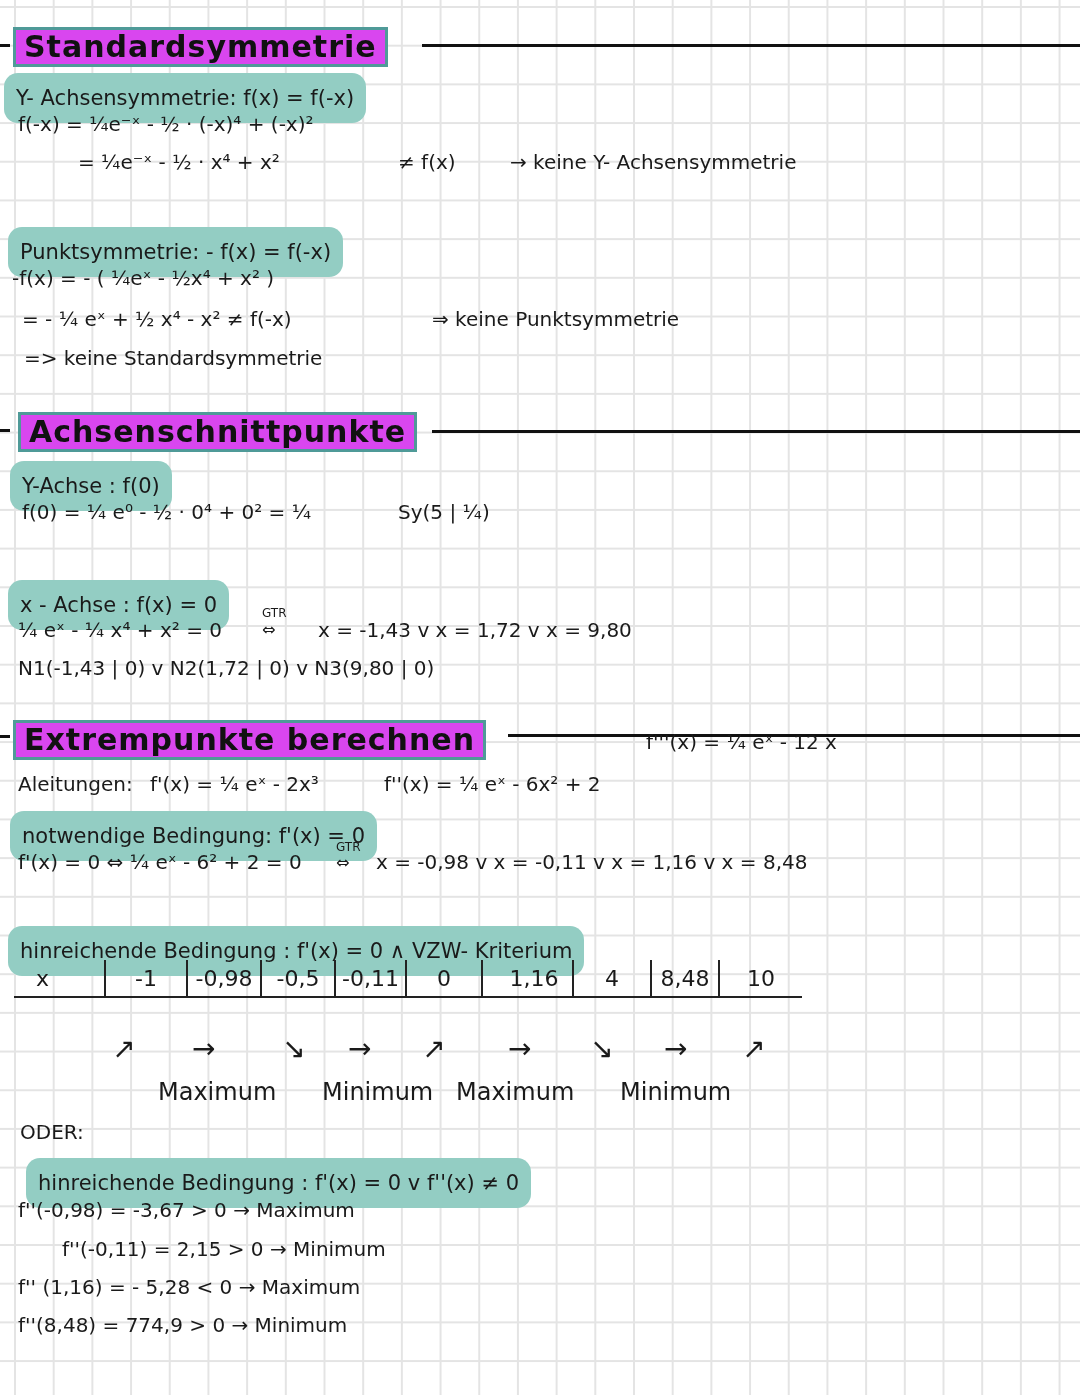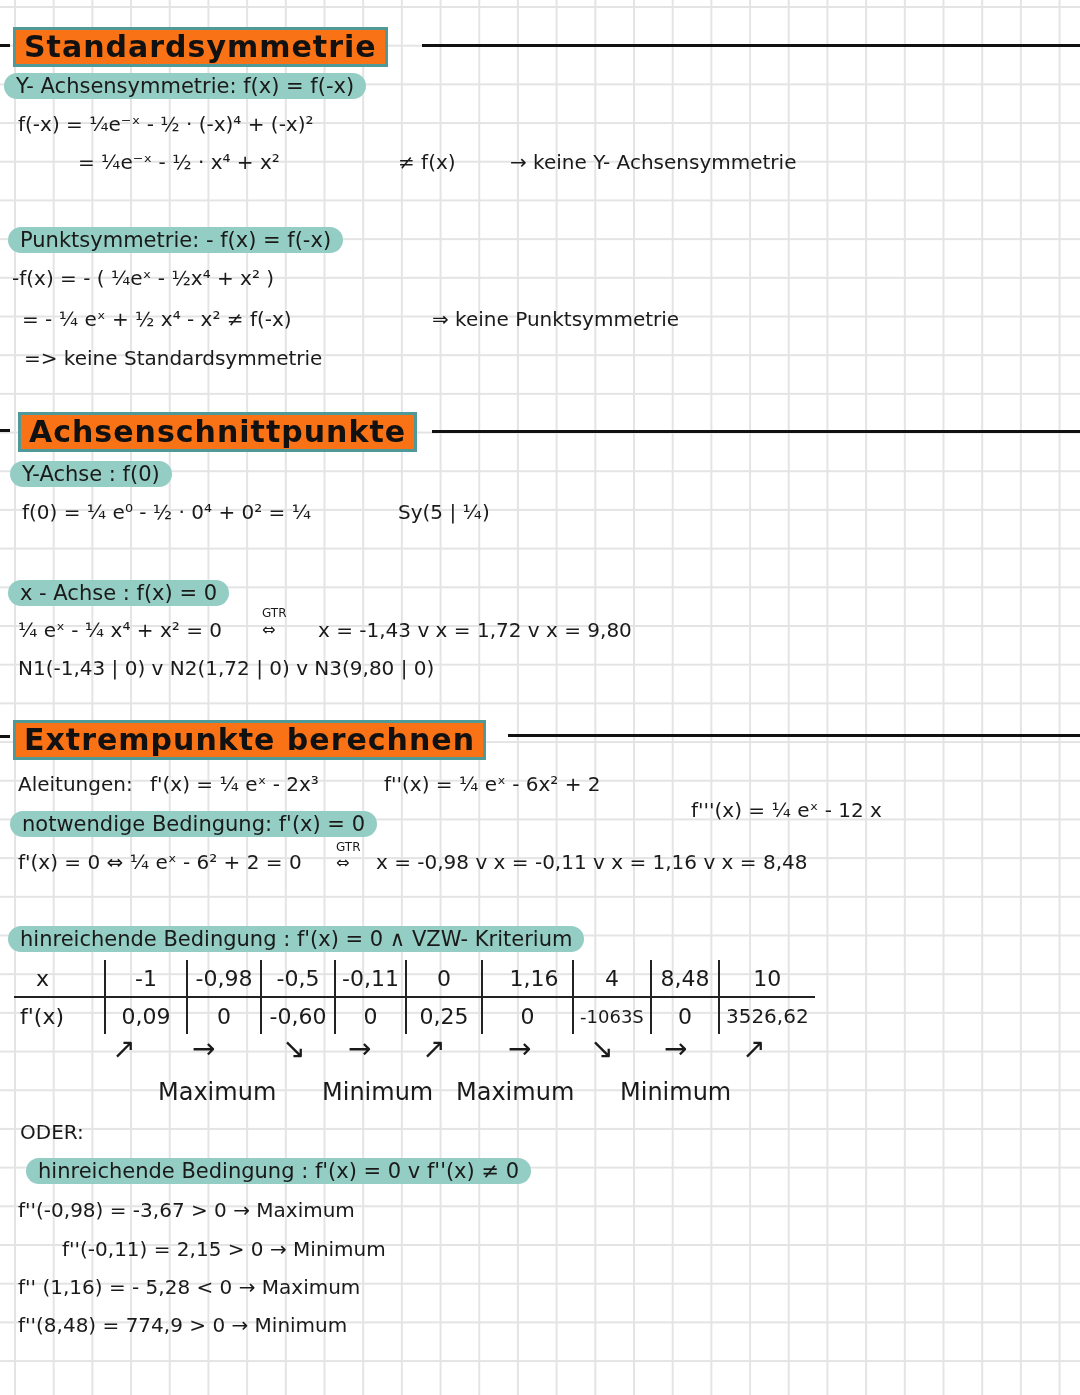--- a/index.html
+++ b/index.html
@@ -9,29 +9,29 @@
     background-image:
       linear-gradient(to right, #e4e4e4 1.5px, transparent 1.5px),
       linear-gradient(to bottom, #e4e4e4 1.5px, transparent 1.5px);
     background-size: 38.7px 38.7px;
     background-position: 14px 6px;
     font-family: "DejaVu Sans", sans-serif;
     color:#1a1a1a;
   }
   .abs { position:absolute; white-space:nowrap; }
   .h1box {
-    position:absolute; border:3px solid #4f9a98; background:#f97316;
+    position:absolute; border:3px solid #4f9a98; background:#d946ef;
     padding:0 8px; font-size:30px; font-weight:bold; letter-spacing:1px;
     line-height:34px; height:34px; color:#111;
   }
   .rule { position:absolute; height:3px; background:#111; }
   .rule-left { position:absolute; height:3px; background:#111; width:10px; }
   .pill {
     position:absolute; background:#93cdc3; border-radius:14px;
-    padding:0 12px; height:26px; line-height:26px; font-size:21px; color:#1a1a1a;
+    padding:12px 12px; height:26px; line-height:26px; font-size:21px; color:#1a1a1a;
     white-space:nowrap;
   }
   .line { position:absolute; white-space:nowrap; font-size:20px; line-height:28px; }
   .tbl { position:absolute; left:14px; top:960px; border-collapse:collapse; font-size:22px; }
   .tbl td { padding:0 6px; text-align:center; height:36px; border-left:2px solid #222; white-space:nowrap; }
   .tbl td:first-child { border-left:none; text-align:left; width:62px; }
   .tbl tr.hdr td { border-bottom:2px solid #222; }
   .arrows { position:absolute; top:1032px; font-size:28px; white-space:nowrap; }
   .arrows span { position:absolute; }
   .verdict { position:absolute; top:1078px; font-size:24px; white-space:nowrap; }
@@ -70,21 +70,21 @@
 <div class="line" style="left:318px; top:616px;">x = -1,43  v  x = 1,72  v  x = 9,80</div>
 <div class="line" style="left:18px; top:654px;">N1(-1,43 | 0)  v  N2(1,72 | 0)  v  N3(9,80 | 0)</div>
 
 <div class="rule-left" style="left:0; top:735px;"></div>
 <div class="h1box" style="left:13px; top:720px;">Extrempunkte berechnen</div>
 <div class="rule" style="left:508px; right:0; top:734px;"></div>
 
 <div class="line" style="left:18px; top:770px;">Aleitungen:</div>
 <div class="line" style="left:150px; top:770px;">f'(x) = ¼ eˣ - 2x³</div>
 <div class="line" style="left:384px; top:770px;">f''(x) = ¼ eˣ - 6x² + 2</div>
-<div class="line" style="left:646px; top:796px;margin-left:45px;">f'''(x) = ¼ eˣ - 12 x</div>
+<div class="line" style="left:646px; top:728px;">f'''(x) = ¼ eˣ - 12 x</div>
 
 <div class="pill" style="left:10px; top:811px;">notwendige Bedingung: f'(x) = 0</div>
 <div class="line" style="left:18px; top:848px;">f'(x) = 0 ⇔  ¼ eˣ - 6² + 2 = 0</div>
 <div class="abs" style="left:336px; top:840px; font-size:12px;">GTR</div>
 <div class="abs" style="left:336px; top:853px; font-size:16px;">⇔</div>
 <div class="line" style="left:376px; top:848px;">x = -0,98  v  x = -0,11   v  x = 1,16   v  x = 8,48</div>
 
 <div class="pill" style="left:8px; top:926px;">hinreichende Bedingung : f'(x) = 0 ∧ VZW- Kriterium</div>
 
 <table class="tbl">
@@ -93,32 +93,20 @@
     <td style="padding-left:22px;">x</td>
     <td style="width:68px;">-1</td>
     <td style="width:60px;margin-top:16px;">-0,98</td>
     <td style="width:60px;">-0,5</td>
     <td style="width:54px;">-0,11</td>
     <td style="width:62px;">0</td>
     <td style="width:64px;padding-left:19px;">1,16</td>
     <td style="width:64px;">4</td>
     <td style="width:54px;">8,48</td>
     <td style="width:70px;">10</td>
-  </tr>
-  <tr>
-    <td style="padding-left:6px;">f'(x)</td>
-    <td>0,09</td>
-    <td>0</td>
-    <td>-0,60</td>
-    <td>0</td>
-    <td>0,25</td>
-    <td>0</td>
-    <td style="font-size:18px;">-1063S</td>
-    <td>0</td>
-    <td style="font-size:20px;">3526,62</td>
   </tr>
 </tbody>
   </table>
 
 <div class="arrows">
   <span style="left:112px;">↗</span>
   <span style="left:192px;">→</span>
   <span style="left:282px;">↘</span>
   <span style="left:348px;">→</span>
   <span style="left:422px;">↗</span>

